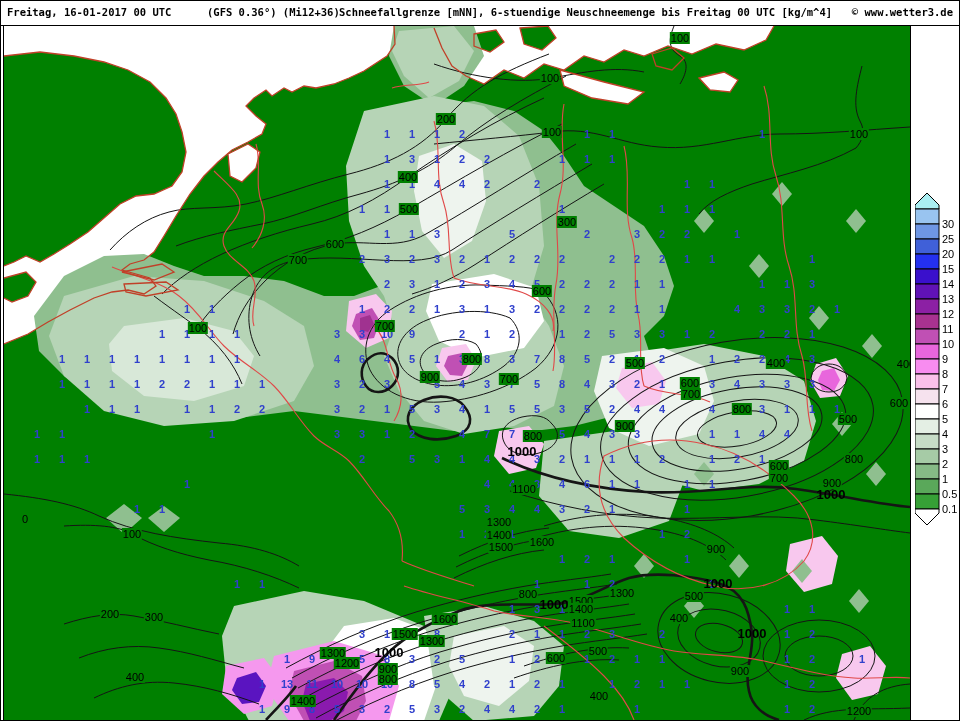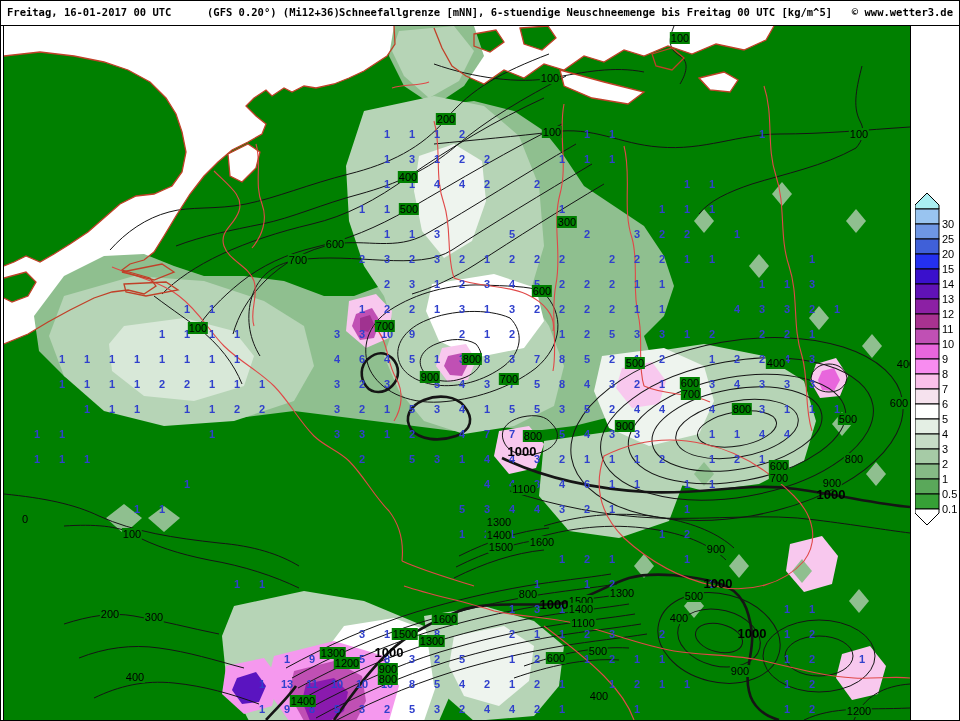--- a/index.html
+++ b/index.html
@@ -19,22 +19,22 @@
   .snow-num{position:absolute;font:700 11px "Liberation Sans",sans-serif;color:#3040cc;
             transform:translate(-50%,-50%);z-index:3;white-space:nowrap;}
   #legend{position:absolute;left:914px;top:192px;width:44px;height:336px;}
 </style>
 </head>
 <body>
 
 <div id="frame">
   <div id="header">
     <span id="hdr-date">Freitag, 16-01-2017  00 UTC</span>
-    <span id="hdr-model">(GFS 0.20°) (Mi12+36)</span>
-    <span id="hdr-title">Schneefallgrenze [mNN], 6-stuendige Neuschneemenge bis Freitag 00 UTC [kg/m^5]</span>
+    <span id="hdr-model">(GFS 0.36°) (Mi12+36)</span>
+    <span id="hdr-title">Schneefallgrenze [mNN], 6-stuendige Neuschneemenge bis Freitag 00 UTC [kg/m^4]</span>
     <span id="hdr-credit">© www.wetter3.de</span>
   </div>
 
   <div id="map">
     <svg width="906" height="695" viewBox="0 0 906 695">
 
       <g>
         <path fill="#ffffff" d="M0,0 L390,0 L391,18 L383,30 L360,45 L345,52 L330,58 L312,62 L300,60 L288,66 L280,62 L268,70 L262,64 L250,72 L242,80 L252,90 L262,98 L258,108 L244,116 L228,124 L214,136 L200,150 L186,168 L172,190 L160,210 L150,226 L140,234 L126,238 L118,244 L132,248 L146,252 L152,260 L140,268 L124,264 L108,266 L90,272 L66,284 L44,296 L24,308 L0,318 Z"></path>
         <path fill="#ffffff" d="M420,0 L770,0 L762,14 L740,24 L712,18 L688,28 L664,20 L640,30 L620,24 L600,36 L580,30 L560,44 L540,38 L520,52 L500,44 L480,58 L462,50 L448,40 L438,22 Z"></path>
         <path fill="#ffffff" d="M556,44 L600,56 L640,66 L624,78 L588,72 L560,60 Z"></path>

